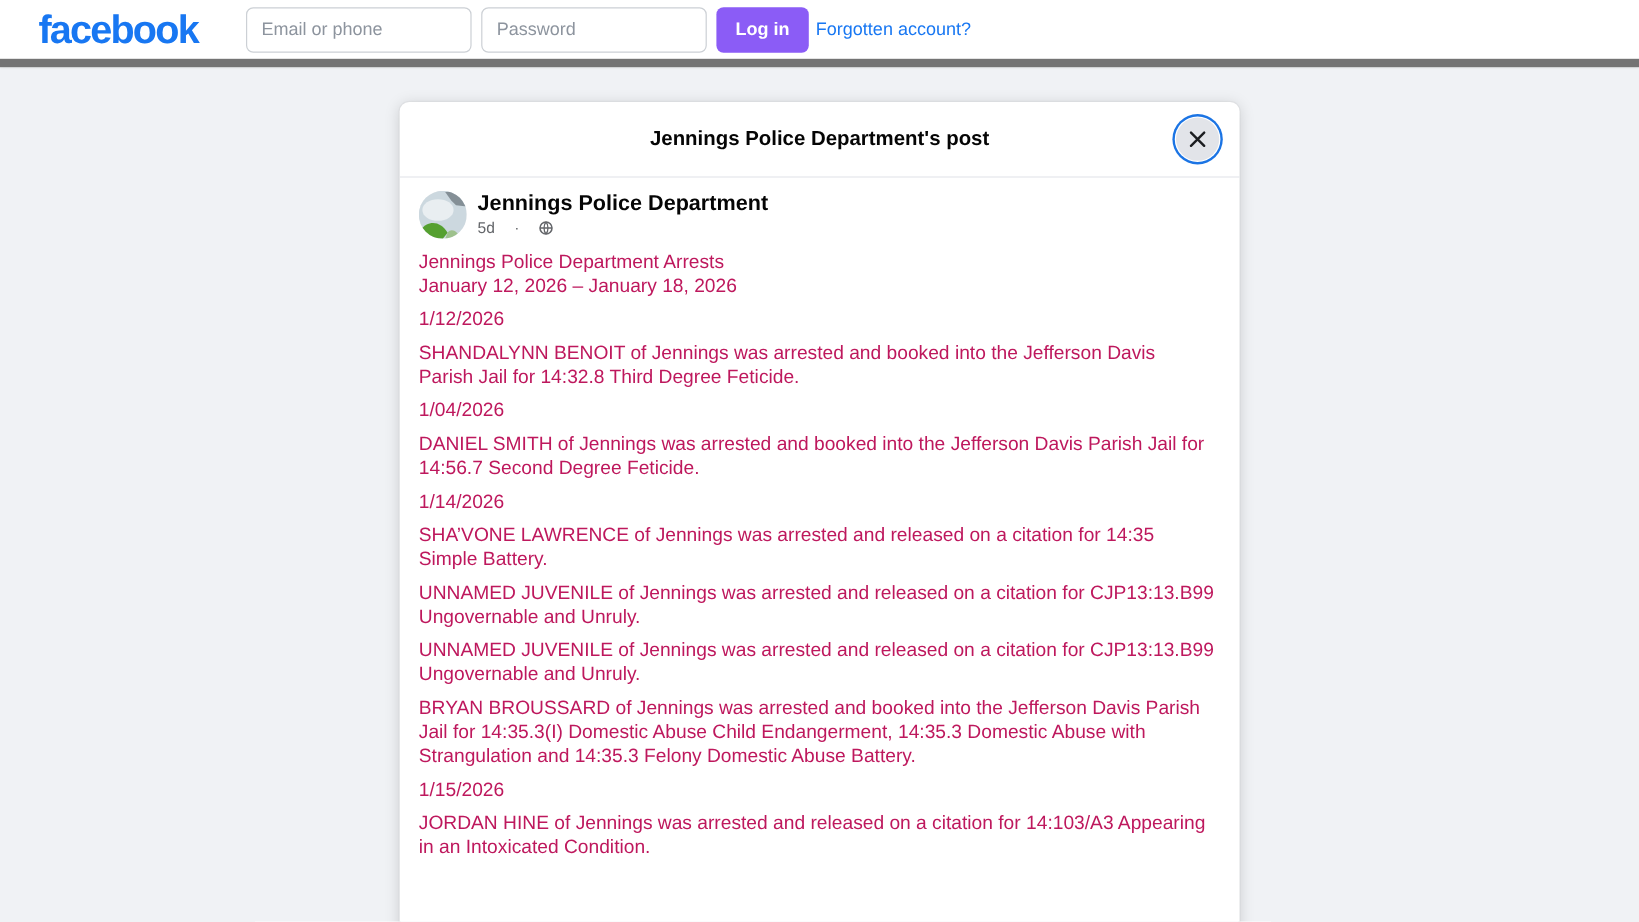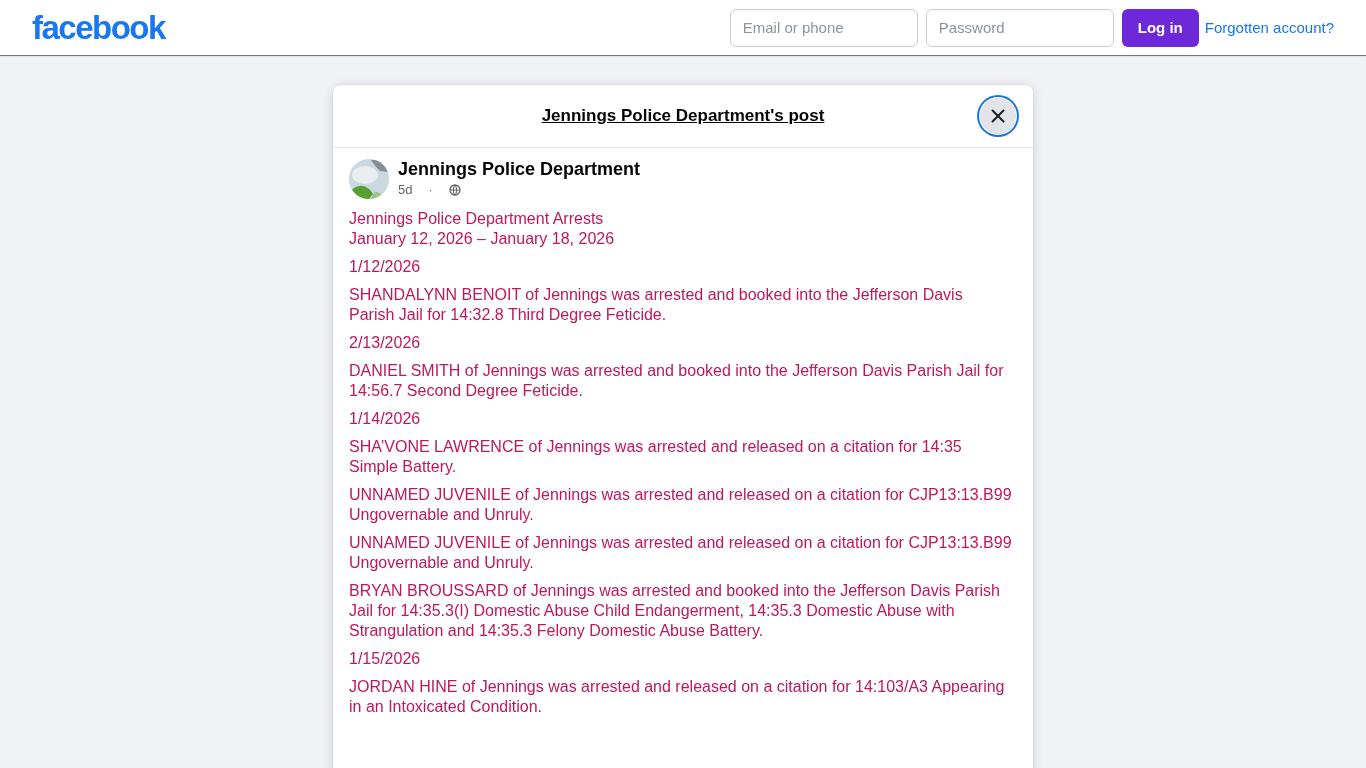--- a/index.html
+++ b/index.html
@@ -9,24 +9,23 @@
     font-family: "Liberation Sans", sans-serif;
     color: #050505;
     position: relative;
   }
 
   
   .topnav {
     height: 56px;
     background: #ffffff;
     box-shadow: 0 1px 2px rgba(0,0,0,.08);
-    border-bottom: 1px solid #737373;
-    display: flex;
-    align-items: center;
-    justify-content: space-between;
+    border-bottom: 7px solid #737373;
+    display: flex;
+    align-items: center;
     padding: 0 32px;
     position: relative;
     z-index: 5;
   }
   .logo {
     font-size: 33px;
     font-weight: bold;
     letter-spacing: -1.5px;
     color: #1877f2;
     text-decoration: none;
@@ -38,28 +37,29 @@
     width: 188px;
     height: 38px;
     border: 1px solid #ccd0d5;
     border-radius: 6px;
     padding: 0 12px;
     font-size: 15px;
     font-family: "Liberation Sans", sans-serif;
     color: #1c1e21;
     outline: none;
     background: #fff;
+    margin-left: 40px;
   }
   .nav-input + .nav-input { margin-left: 8px; }
   .nav-input::placeholder { color: #8d949e; }
   .login-btn {
     margin-left: 8px;
     height: 38px;
     padding: 0 16px;
-    background: #6d28d9;
+    background: #8b5cf6;
     color: #ffffff;
     border: none;
     border-radius: 6px;
     font-size: 15px;
     font-weight: bold;
     font-family: "Liberation Sans", sans-serif;
     cursor: pointer;
   }
   .forgot-link {
     margin-left: 6px;
@@ -79,21 +79,20 @@
     box-shadow: 0 2px 12px rgba(0,0,0,.15), 0 0 0 1px rgba(0,0,0,.03);
     min-height: 900px; 
   }
   .modal-header {
     position: relative;
     height: 63px;
     display: flex;
     align-items: center;
     justify-content: center;
     border-bottom: 1px solid #e4e6eb;
-    text-decoration: underline;
   }
   .modal-title {
     font-size: 17px;
     font-weight: bold;
     color: #050505;
   }
   .close-btn {
     position: absolute;
     right: 17px;
     top: 50%;
@@ -203,21 +202,21 @@
     <div class="post-body">
 
         <p>Jennings Police Department Arrests
 January 12, 2026 – January 18, 2026</p>
 
         <p>1/12/2026</p>
 
 
         <p>SHANDALYNN BENOIT of Jennings was arrested and booked into the Jefferson Davis Parish Jail for 14:32.8 Third Degree Feticide.</p>
 
-        <p>2/13/2026</p>
+        <p>1/04/2026</p>
 
         <p>DANIEL SMITH of Jennings was arrested and booked into the Jefferson Davis Parish Jail for 14:56.7 Second Degree Feticide.</p>
 
         <p>1/14/2026</p>
 
         <p>SHA’VONE LAWRENCE of Jennings was arrested and released on a citation for 14:35 Simple Battery.</p>
 
         <p>UNNAMED JUVENILE of Jennings was arrested and released on a citation for CJP13:13.B99 Ungovernable and Unruly.</p>
 
         <p>UNNAMED JUVENILE of Jennings was arrested and released on a citation for CJP13:13.B99 Ungovernable and Unruly.</p>

